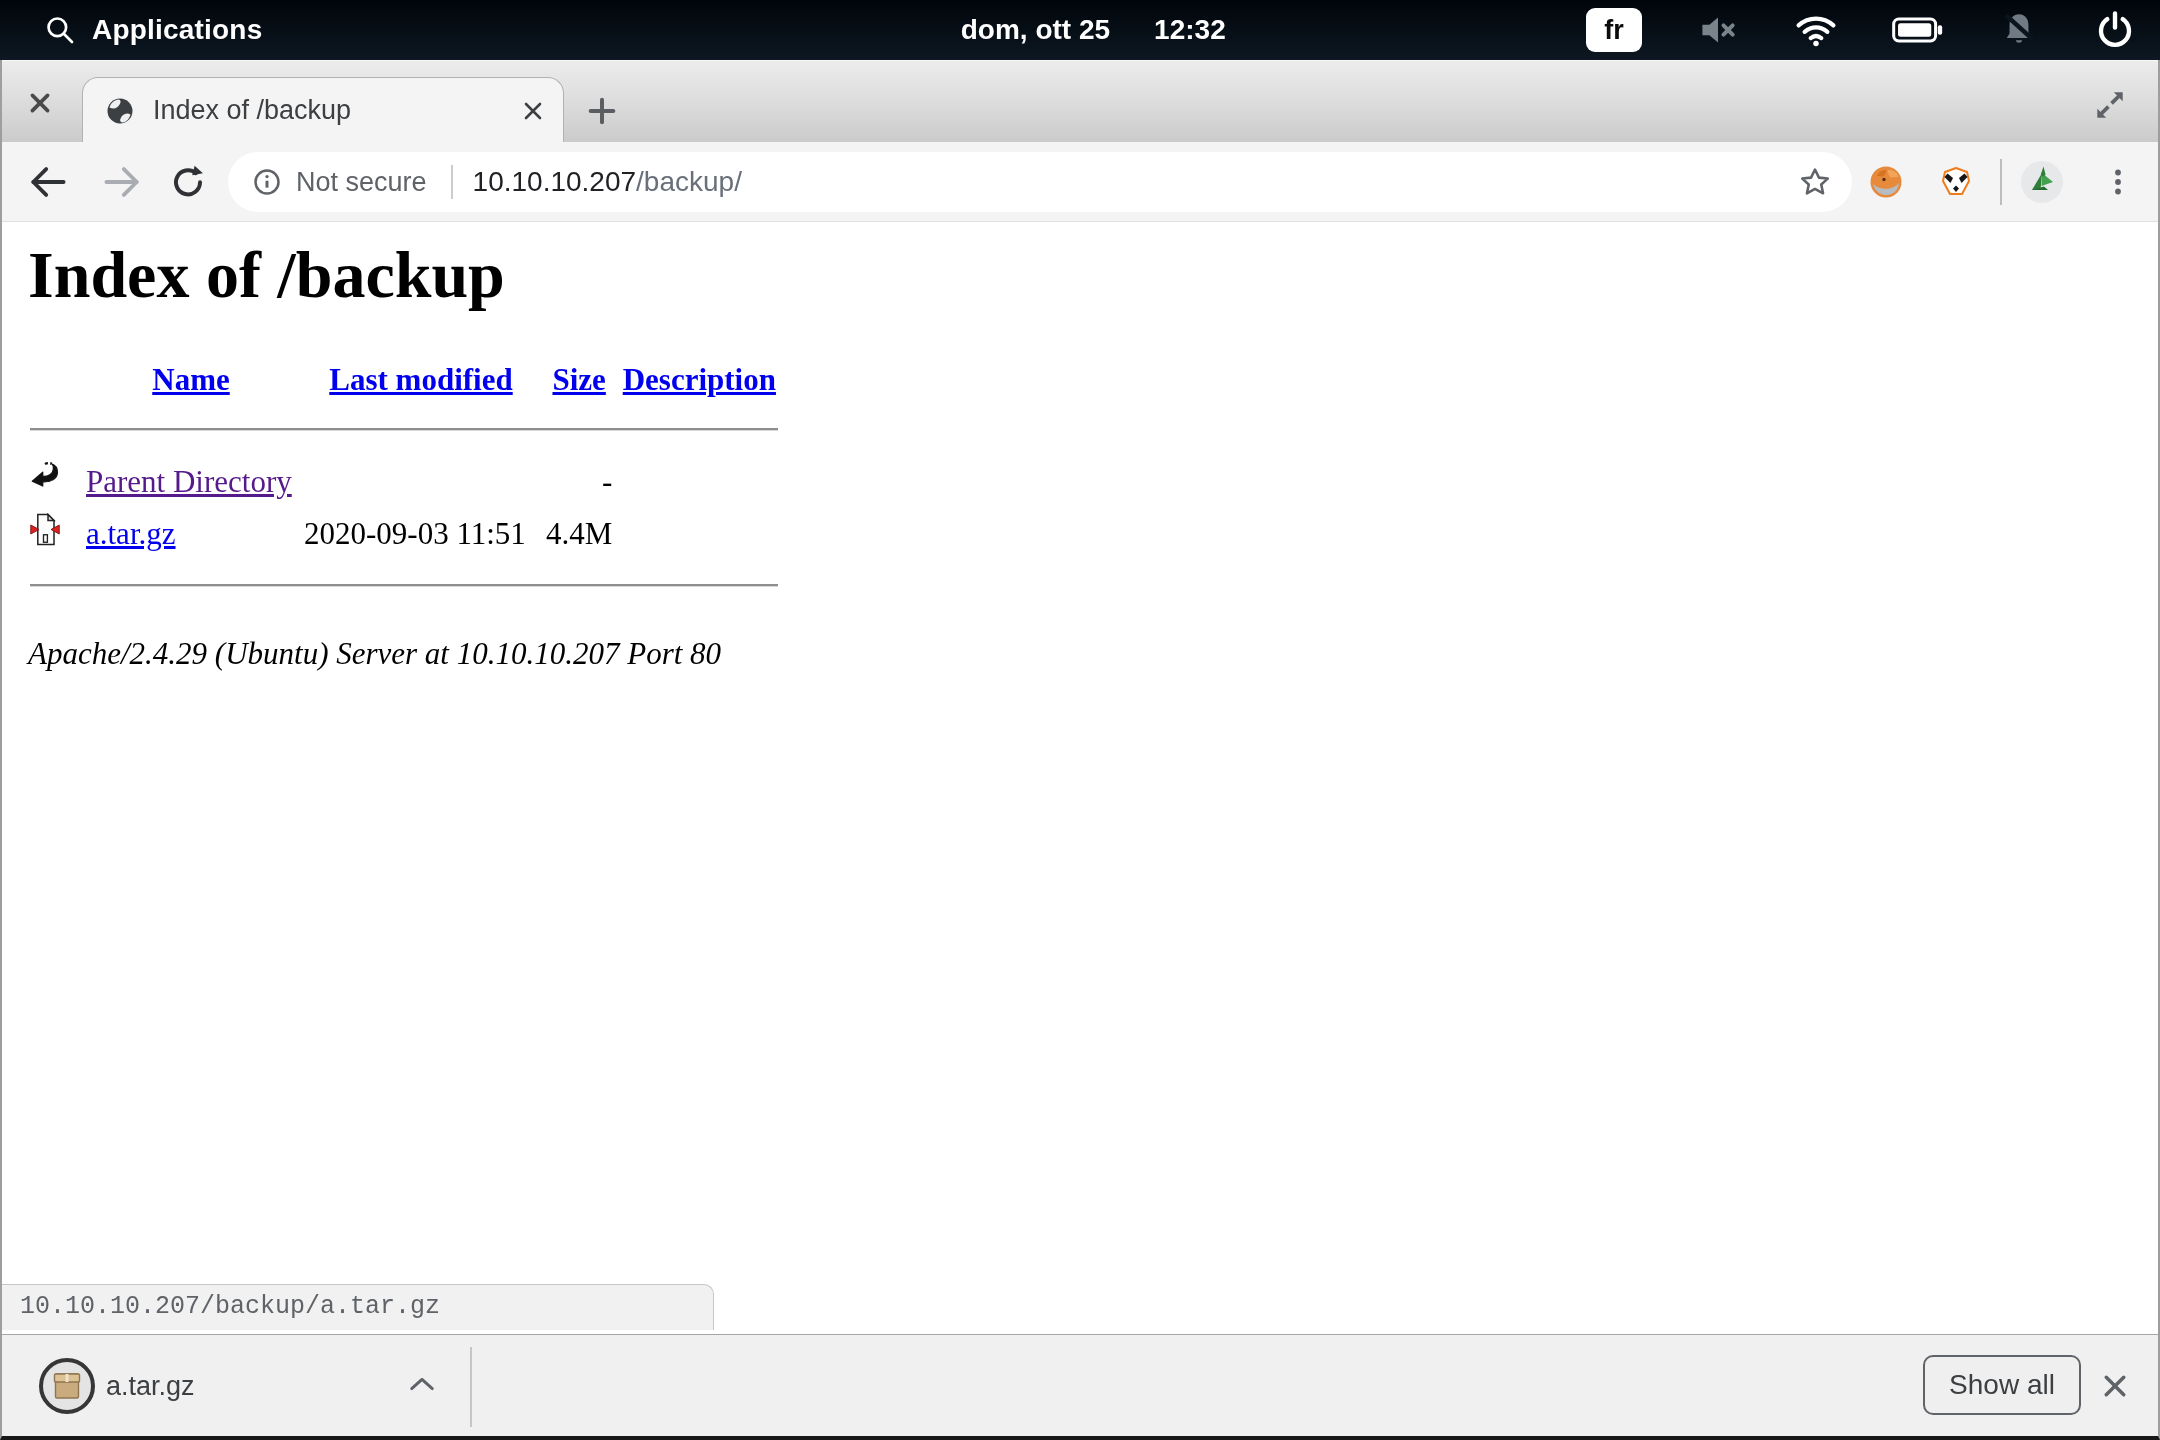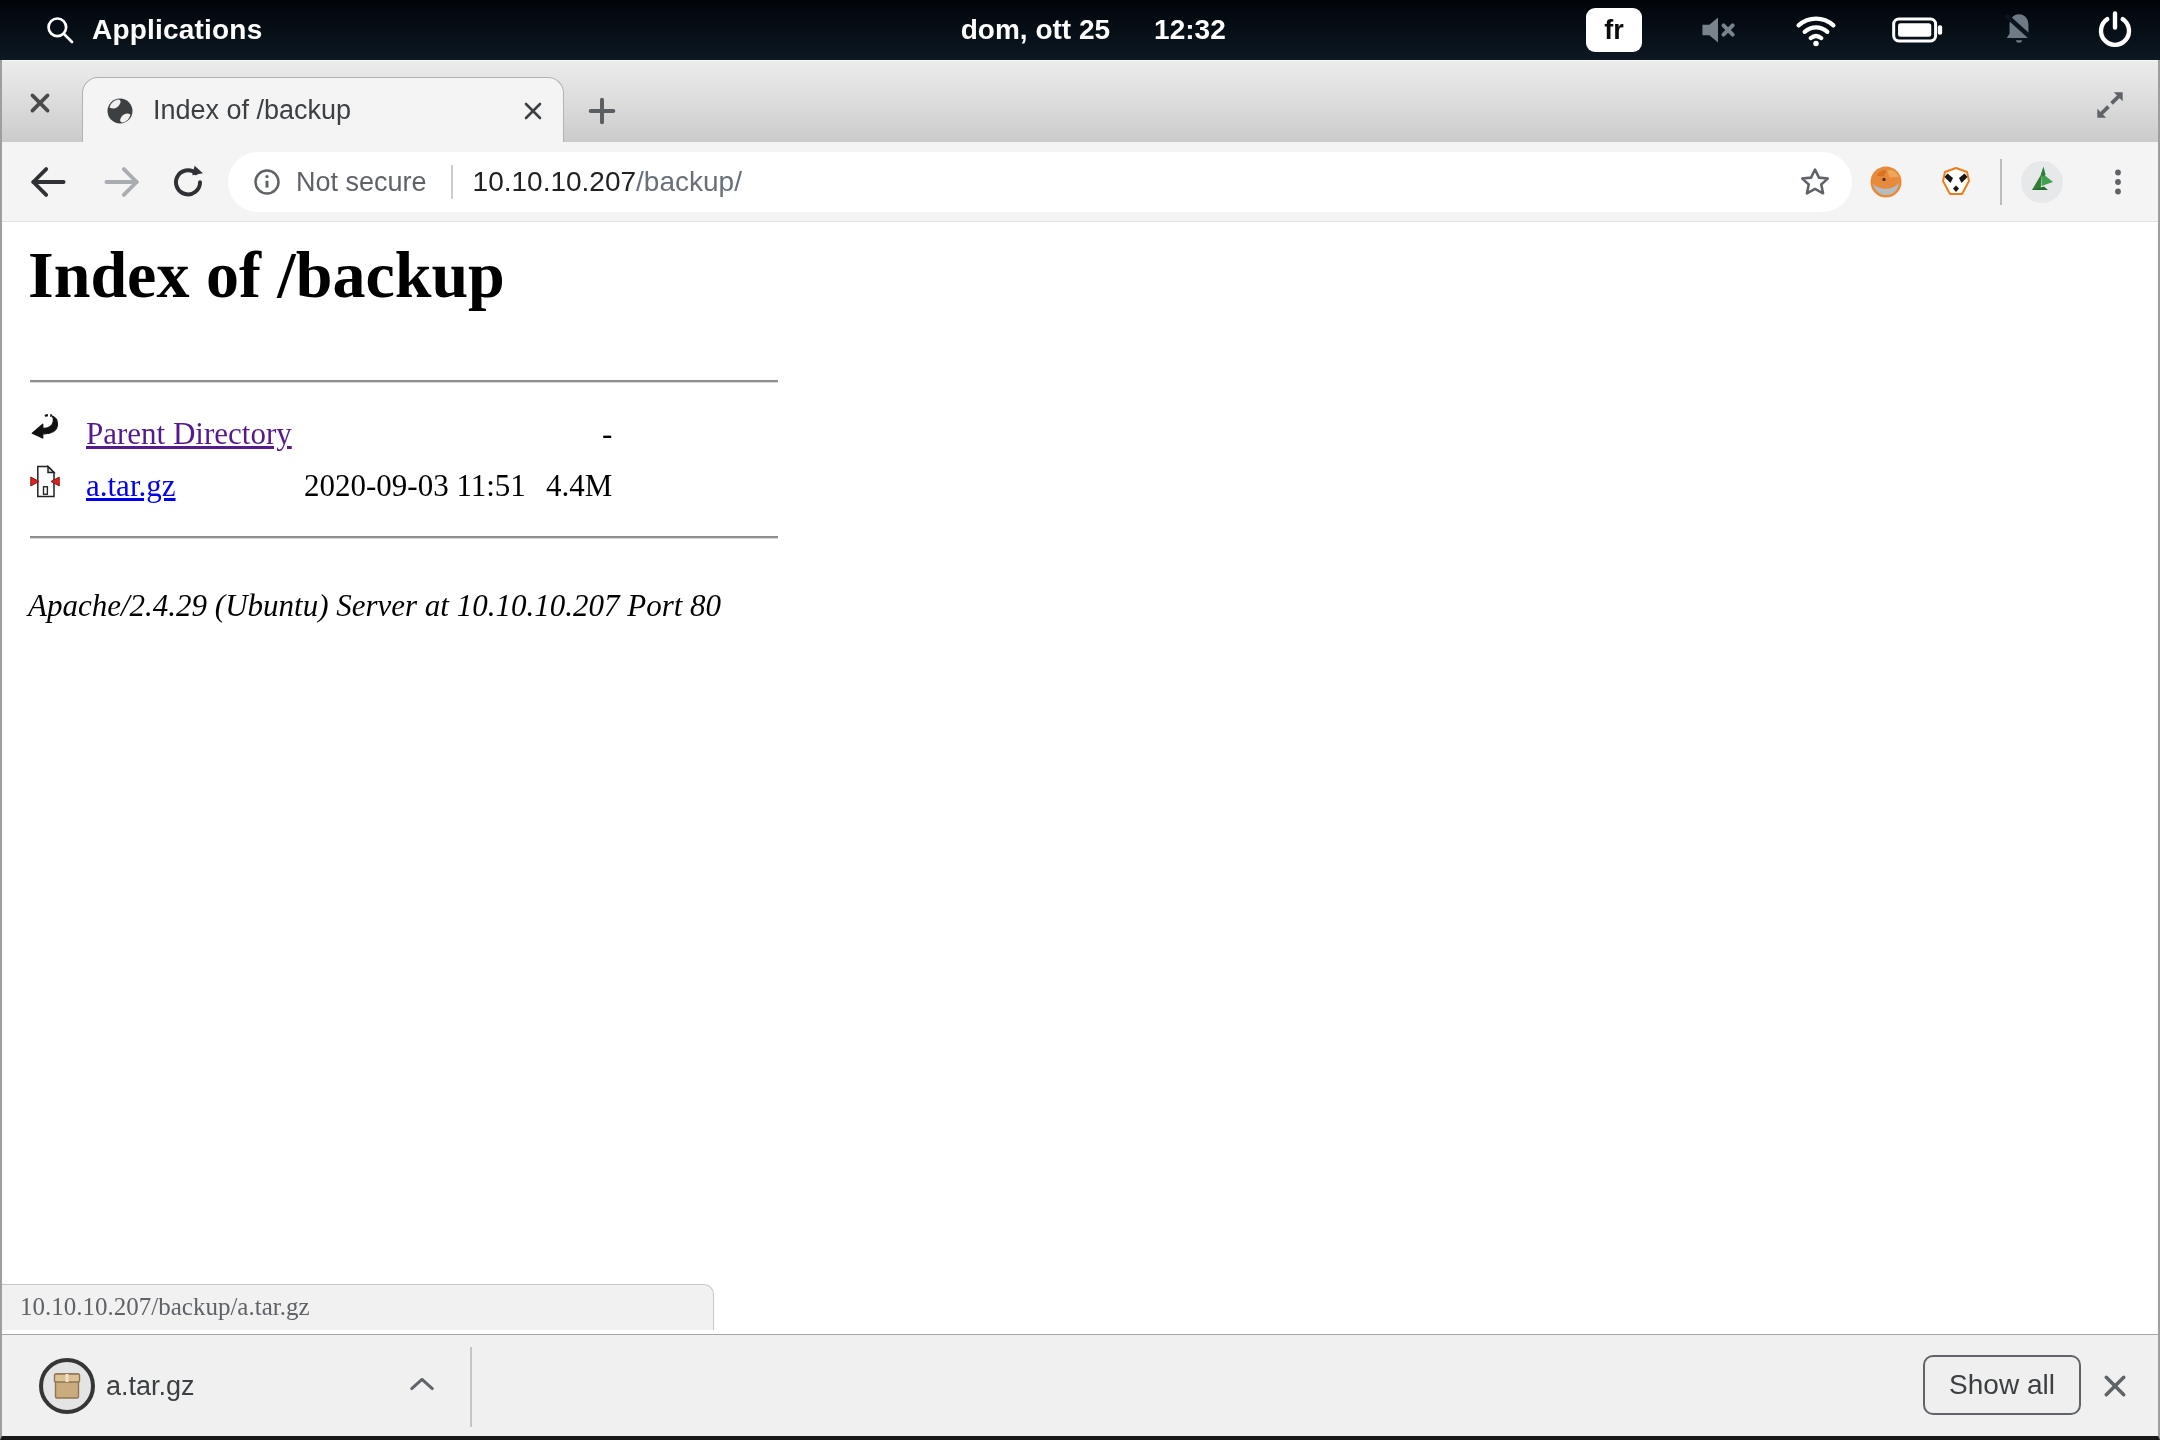--- a/index.html
+++ b/index.html
@@ -78,21 +78,21 @@
   .rule { height:3px; background:#8e8e8e; border-bottom:1px solid #d8d8d8; }
   a.file-link { color:#0000ee; text-decoration:underline; }
   a.visited-link { color:#551a8b; text-decoration:underline; }
   .content address { display:block; margin:24px 0 0 26px; font-style:italic; font-size:31px; }
 
   
   .status-bubble { position:absolute; left:0; bottom:106px; width:712px; height:46px;
                    background:#f1f1f1; border:1px solid #c6c6c6; border-left:none; border-bottom:none;
                    border-top-right-radius:10px; font-size:25px; color:#5f6368;
                    line-height:44px; padding-left:18px;
-                   font-family:Liberation Serif, serif; }
+                   font-family:Liberation Mono, monospace; }
 
   
   .downloadbar { position:absolute; left:0; bottom:0; width:2156px; height:102px;
                  background:#f0f0f0; border-top:1px solid #a6a6a6; }
   .dl-fileicon { position:absolute; left:36px; top:22px; }
   .dl-name { position:absolute; left:104px; top:50%; transform:translateY(-50%);
              font-size:27px; color:#3c4043; }
   .dl-caret { position:absolute; left:406px; top:50%; transform:translateY(-50%); }
   .dl-sep { position:absolute; left:468px; top:12px; width:2px; height:80px; background:#c6c6c6; }
   .show-all { position:absolute; right:77px; top:20px; width:158px; height:60px;
@@ -280,20 +280,27 @@
 
     <table class="idx">
       <colgroup>
         <col class="c-icon">
           <col class="c-name">
           <col class="c-mod">
           <col class="c-size">
           <col class="c-desc">
       </colgroup>
       <tbody>
+          <tr>
+        <th></th>
+        <th><a href="#">Name</a></th>
+        <th><a href="#">Last modified</a></th>
+        <th><a href="#">Size</a></th>
+        <th><a href="#">Description</a></th>
+      </tr>
       <tr class="rule-row">
             <td colspan="5">
               <div class="rule"></div>
             </td>
           </tr>
       <tr>
         <td>
           <svg width="30" height="33" viewBox="0 0 20 22">
             <path d="M1.5 13.5 L8.5 7.5 L8.5 10.3 C12.5 10.3 15.2 8.8 15.6 5.2 C15.8 3.6 15.2 2.4 14.4 1.8 C16.8 2.6 18.4 4.8 18.3 7.6 C18.1 11.8 14.4 13.9 9.5 13.9 L8.5 13.9 L8.5 16.7 Z" fill="#111111" stroke="#111111" stroke-width="0.8" stroke-linejoin="round"></path>
             <path d="M10 2 C11.5 1.2 13 1.2 14.4 1.8" fill="none" stroke="#111111" stroke-width="1.6" stroke-dasharray="2 1.6"></path>

